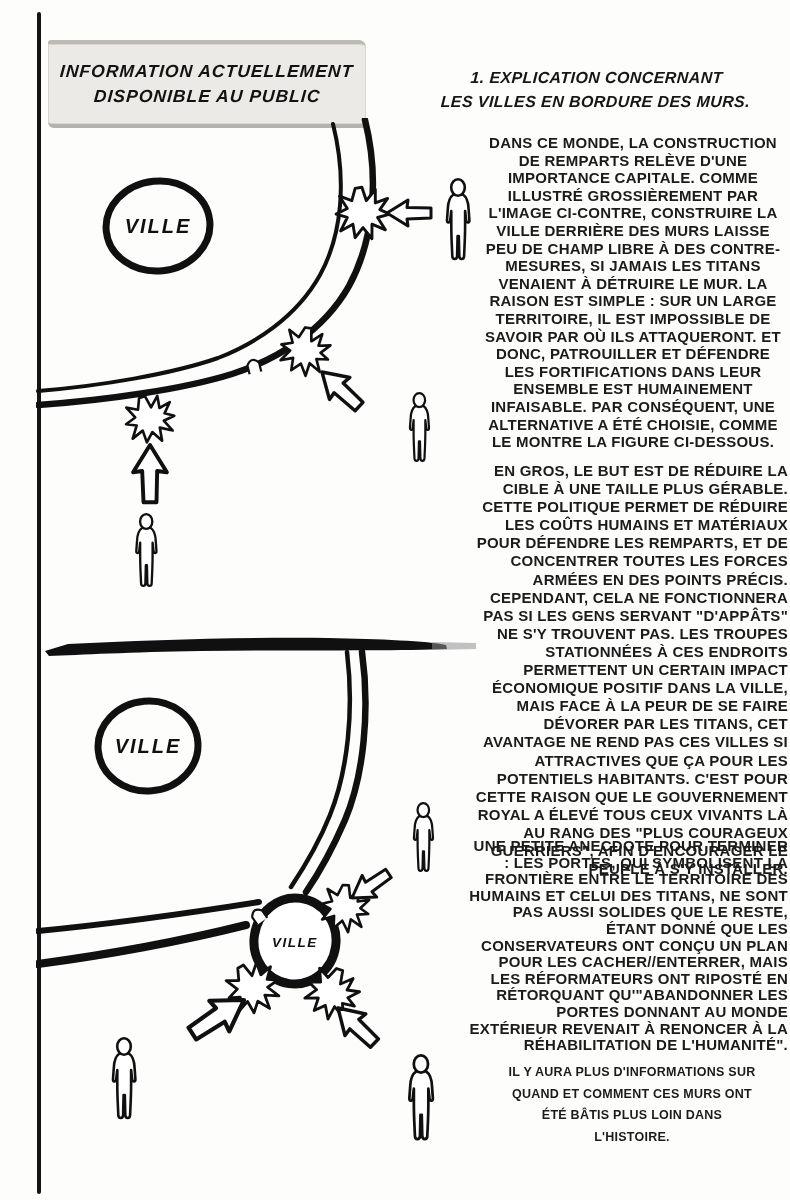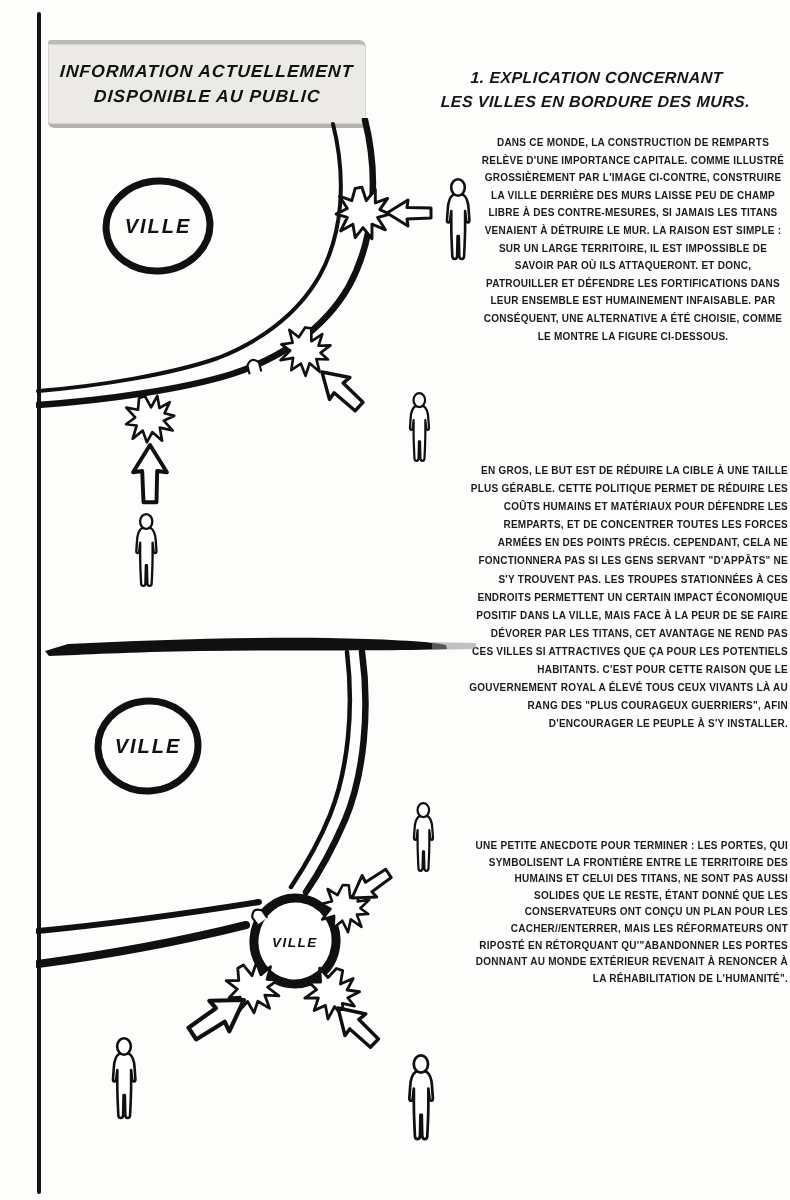--- a/index.html
+++ b/index.html
@@ -19,21 +19,21 @@
     font-style:italic;font-weight:bold;font-size:17.5px;letter-spacing:1px;
     line-height:25px;color:#121212;transform:skewX(-4deg);white-space:nowrap;
   }
   .section-heading{
     position:absolute;left:418px;top:66px;width:356px;text-align:center;
     font-weight:bold;font-style:italic;font-size:16px;line-height:24px;letter-spacing:.4px;
     transform:skewX(-3deg);
   }
   .para{
     position:absolute;text-align:center;font-weight:bold;
-    font-size:10px;line-height:17.6px;letter-spacing:.25px;color:#1b1b1b;
+    font-size:15px;line-height:17.6px;letter-spacing:.25px;color:#1b1b1b;
   }
   .para.p1{left:480px;top:134px;width:306px;}
   .para.p2{left:468px;top:462px;width:320px;line-height:18.1px;text-align:right;}
   .para.p3{left:468px;top:838px;width:320px;line-height:16.6px;text-align:right;}
   .para.p4{left:506px;top:1062px;width:252px;font-size:12.5px;line-height:21.5px;}
   svg{position:absolute;}
   svg text{font-family:"Liberation Sans",sans-serif;font-weight:bold;font-style:italic;fill:#101010;}
   .ink{stroke:#101010;fill:none;stroke-linecap:round;}
 </style>
 </head>
@@ -49,20 +49,21 @@
   </div>
 
   <div class="section-heading">
     <div>1. EXPLICATION CONCERNANT</div>
     <div>LES VILLES EN BORDURE DES MURS.</div>
   </div>
 
   <div class="para p1">DANS CE MONDE, LA CONSTRUCTION DE REMPARTS RELÈVE D'UNE IMPORTANCE CAPITALE. COMME ILLUSTRÉ GROSSIÈREMENT PAR L'IMAGE CI-CONTRE, CONSTRUIRE LA VILLE DERRIÈRE DES MURS LAISSE PEU DE CHAMP LIBRE À DES CONTRE-MESURES, SI JAMAIS LES TITANS VENAIENT À DÉTRUIRE LE MUR. LA RAISON EST SIMPLE : SUR UN LARGE TERRITOIRE, IL EST IMPOSSIBLE DE SAVOIR PAR OÙ ILS ATTAQUERONT. ET DONC, PATROUILLER ET DÉFENDRE LES FORTIFICATIONS DANS LEUR ENSEMBLE EST HUMAINEMENT INFAISABLE. PAR CONSÉQUENT, UNE ALTERNATIVE A ÉTÉ CHOISIE, COMME LE MONTRE LA FIGURE CI-DESSOUS.</div>
   <div class="para p2">EN GROS, LE BUT EST DE RÉDUIRE LA CIBLE À UNE TAILLE PLUS GÉRABLE. CETTE POLITIQUE PERMET DE RÉDUIRE LES COÛTS HUMAINS ET MATÉRIAUX POUR DÉFENDRE LES REMPARTS, ET DE CONCENTRER TOUTES LES FORCES ARMÉES EN DES POINTS PRÉCIS. CEPENDANT, CELA NE FONCTIONNERA PAS SI LES GENS SERVANT "D'APPÂTS" NE S'Y TROUVENT PAS. LES TROUPES STATIONNÉES À CES ENDROITS PERMETTENT UN CERTAIN IMPACT ÉCONOMIQUE POSITIF DANS LA VILLE, MAIS FACE À LA PEUR DE SE FAIRE DÉVORER PAR LES TITANS, CET AVANTAGE NE REND PAS CES VILLES SI ATTRACTIVES QUE ÇA POUR LES POTENTIELS HABITANTS. C'EST POUR CETTE RAISON QUE LE GOUVERNEMENT ROYAL A ÉLEVÉ TOUS CEUX VIVANTS LÀ AU RANG DES "PLUS COURAGEUX GUERRIERS", AFIN D'ENCOURAGER LE PEUPLE À S'Y INSTALLER.</div>
   <div class="para p3">UNE PETITE ANECDOTE POUR TERMINER : LES PORTES, QUI SYMBOLISENT LA FRONTIÈRE ENTRE LE TERRITOIRE DES HUMAINS ET CELUI DES TITANS, NE SONT PAS AUSSI SOLIDES QUE LE RESTE, ÉTANT DONNÉ QUE LES CONSERVATEURS ONT CONÇU UN PLAN POUR LES CACHER//ENTERRER, MAIS LES RÉFORMATEURS ONT RIPOSTÉ EN RÉTORQUANT QU'"ABANDONNER LES PORTES DONNANT AU MONDE EXTÉRIEUR REVENAIT À RENONCER À LA RÉHABILITATION DE L'HUMANITÉ".</div>
+  <div class="para p4">IL Y AURA PLUS D'INFORMATIONS SUR QUAND ET COMMENT CES MURS ONT ÉTÉ BÂTIS PLUS LOIN DANS L'HISTOIRE.</div>
 
   <svg width="0" height="0" aria-hidden="true">
     <defs>
       <g id="burst">
         <path d="M24,2 L28,14 L36,4 L36,16 L47,12 L40,22 L49,26 L38,29 L45,40 L33,35 L33,48 L25,38 L18,47 L16,35 L5,41 L11,29 L1,26 L11,21 L4,10 L15,14 L18,3 Z" fill="#ffffff" stroke="#101010" stroke-width="2.6" stroke-linejoin="round"></path>
       </g>
       <g id="barrow">
         <path d="M3,11 L27,10 L26,3 L47,16 L26,29 L27,21.5 L3,21 Z" fill="#ffffff" stroke="#101010" stroke-width="3" stroke-linejoin="round"></path>
       </g>
       <g id="titan">

